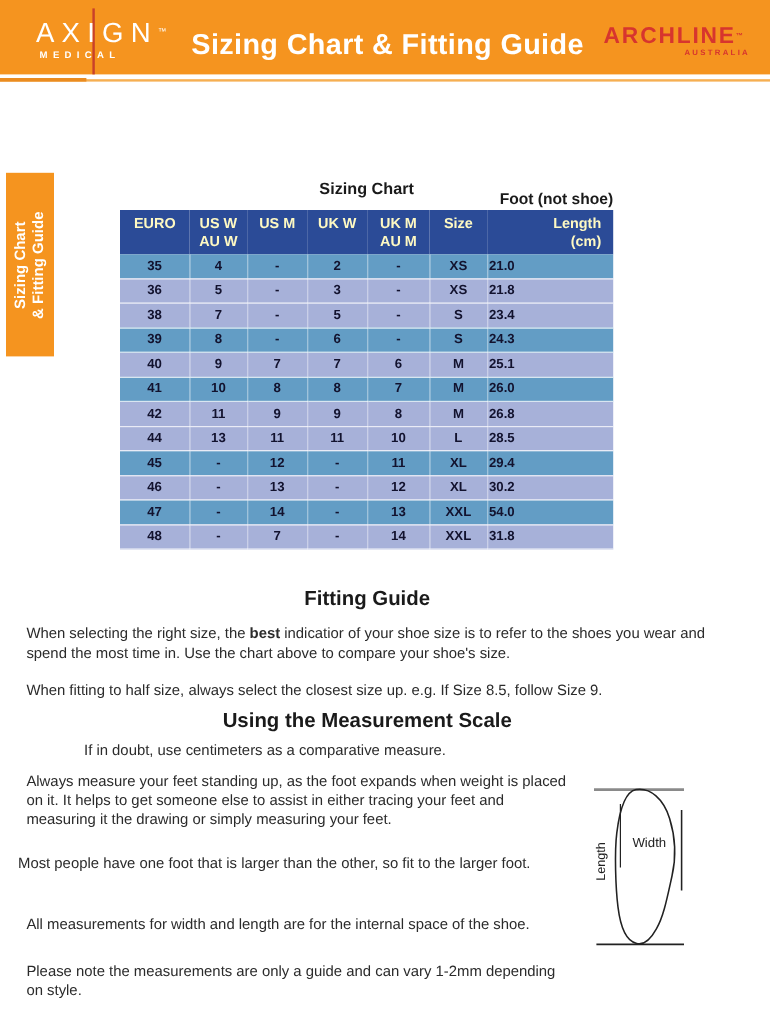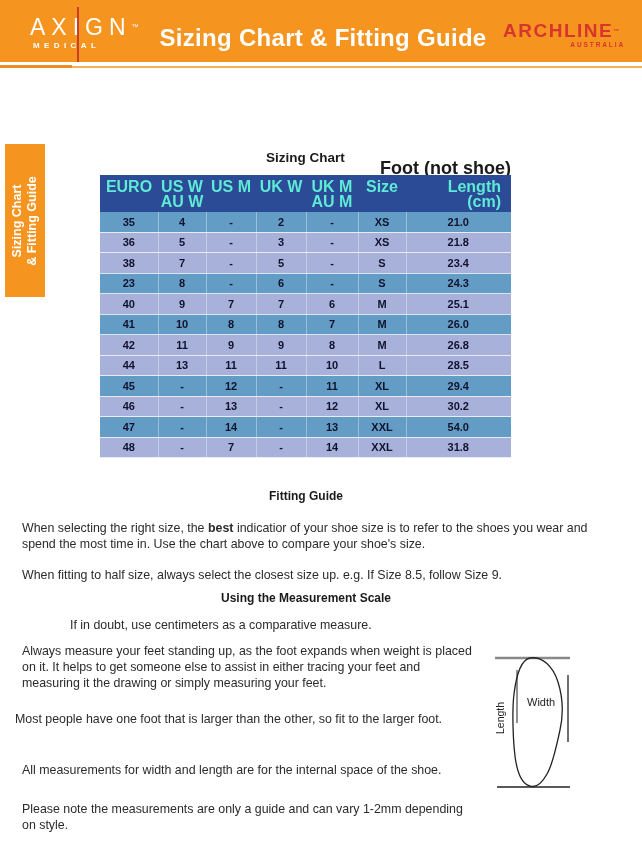--- a/index.html
+++ b/index.html
@@ -25,38 +25,38 @@
   
   .side-tab{position:absolute;left:5px;top:144px;width:40px;height:153px;background:#F5941F;}
   .side-tab-text{position:absolute;left:50%;top:50%;transform:translate(-50%,-50%) rotate(-90deg);
                  white-space:nowrap;text-align:center;color:#fff;font-weight:bold;
                  font-size:12.5px;line-height:1.2;}
 
   
   .table-block{position:absolute;left:100px;top:148px;width:411px;}
   .table-title{position:absolute;left:0;width:100%;top:2px;text-align:center;
                font-size:13.5px;font-weight:bold;color:#1a1a1a;}
-  .foot-note{position:absolute;right:0;top:10px;font-size:18px;font-weight:bold;color:#1a1a1a;}
+  .foot-note{position:absolute;right:0;top:10px;font-size:13px;font-weight:bold;color:#1a1a1a;}
   table.sizing{position:absolute;left:0;top:27px;width:411px;border-collapse:collapse;table-layout:fixed;}
-  table.sizing th{background:#2B4B97;color:#5eead4;font-size:16px;font-weight:bold;
+  table.sizing th{background:#2B4B97;color:#fef9c3;font-size:12px;font-weight:bold;
                   vertical-align:top;padding:4px 0 3px 0;}
   table.sizing th div{line-height:15px;text-align:center;}
   table.sizing th:last-child div{text-align:right;padding-right:10px;}
   table.sizing td{height:17.5px;font-size:11px;font-weight:bold;color:#12122e;text-align:center;
                   border-bottom:1px solid rgba(255,255,255,.75);
                   border-right:1px solid rgba(255,255,255,.35);}
-  table.sizing td:last-child{text-align:center;padding-right:2px;border-right:none;}
+  table.sizing td:last-child{text-align:left;padding-right:2px;border-right:none;}
   tr.row-odd td{background:#639DC5;}
   tr.row-even td{background:#A7B1D9;}
   col.c1{width:58px}col.c2{width:48px}col.c3{width:50px}col.c4{width:50px}
   col.c5{width:52px}col.c6{width:48px}col.c7{width:105px}
 
   
   .h-center{position:absolute;left:0;width:612px;text-align:center;
-            font-size:12px;font-weight:bold;color:#1a1a1a;}
+            font-size:17px;font-weight:bold;color:#1a1a1a;}
   .para{position:absolute;font-size:12.4px;line-height:16px;color:#2b2b2b;}
   #fit-title{top:489px;}
   #p1{top:520px;left:22px;width:578px;}
   #p2{top:567px;left:22px;width:592px;}
   #meas-title{top:591px;}
   #p3{top:617px;left:22px;width:560px;margin-left:48px;}
   #p4{top:643px;left:22px;width:452px;}
   #p5{top:711px;left:15px;width:470px;}
   #p6{top:762px;left:22px;width:470px;}
   #p7{top:801px;left:22px;width:452px;}
@@ -158,21 +158,21 @@
           <tr class="row-even">
             <td>38</td>
             <td>7</td>
             <td>-</td>
             <td>5</td>
             <td>-</td>
             <td>S</td>
             <td>23.4</td>
           </tr>
           <tr class="row-odd">
-            <td>23</td>
+            <td>39</td>
             <td>8</td>
             <td>-</td>
             <td>6</td>
             <td>-</td>
             <td>S</td>
             <td>24.3</td>
           </tr>
           <tr class="row-even">
             <td>40</td>
             <td>9</td>

